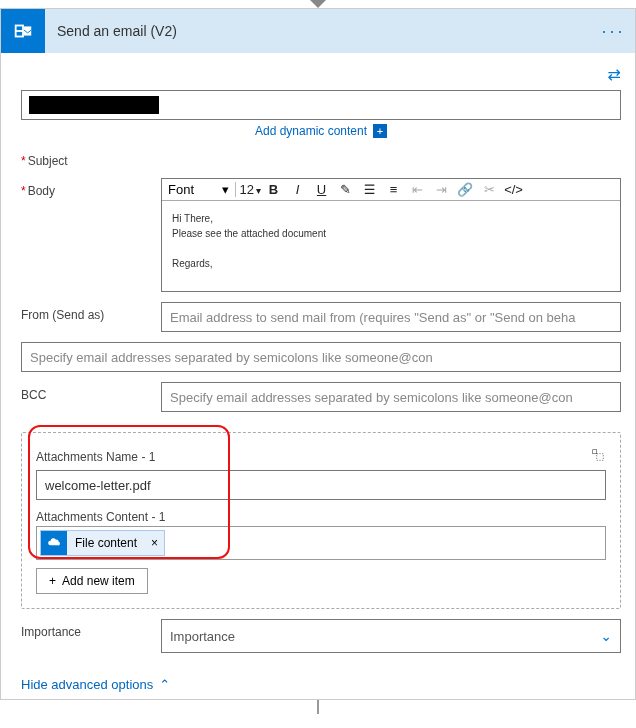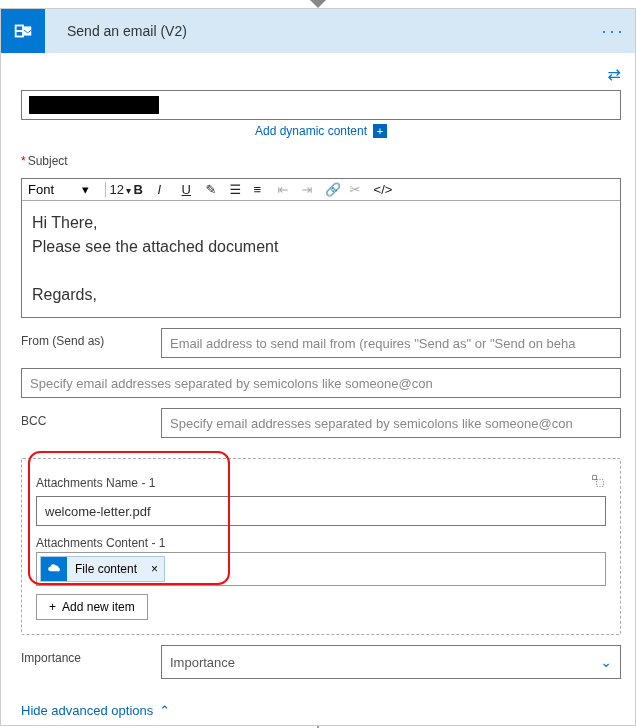--- a/index.html
+++ b/index.html
@@ -1,40 +1,40 @@
 <!DOCTYPE html>
 <html><head>
 <meta charset="utf-8">
 <style>
 * { box-sizing: border-box; margin: 0; padding: 0; font-family: "Segoe UI", Arial, sans-serif; }
 body { background: #fff; padding: 0; }
 .card { border: 1px solid #ccc; width: 636px; }
 .header { background: #d6e8f6; display: flex; align-items: center; height: 44px; padding-right: 10px; }
 .app-icon { width: 44px; height: 44px; background: #0078d4; display: flex; align-items: center; justify-content: center; color: #fff; }
-.header-title { flex: 1; padding-left: 22px; font-size: 14px; color: #333; }
+.header-title { flex: 1; padding-left: 12px; font-size: 14px; color: #333; }
 .ellipsis { color: #0078d4; font-size: 18px; letter-spacing: 2px; cursor: pointer; }
 .body { padding: 12px 14px 6px 20px; }
 .swap-row { display: flex; justify-content: flex-end; margin-bottom: 6px; }
 .swap-icon { color: #0078d4; font-size: 16px; }
 .row { display: flex; margin-bottom: 10px; align-items: flex-start; }
 .label-col { width: 140px; font-size: 12px; color: #444; padding-top: 6px; }
 .req::before { content: "*"; color: #c00; margin-right: 2px; }
 .input-col { flex: 1; }
 input[type=text], .txtbox, .select-box { width: 100%; border: 1px solid #777; font-size: 13px; padding: 5px 8px; height: 30px; background: #fff; color: #333; }
 .txtbox::placeholder { color: #888; }
 .redacted { width: 100%; border: 1px solid #777; height: 30px; background: #fff; position: relative; }
 .redacted::before { content: ""; position: absolute; left: 7px; top: 5px; width: 130px; height: 18px; background: #000; }
 .dyn-row { display: flex; justify-content: center; font-size: 12px; color: #0066c0; margin-top: 4px; align-items: center; gap: 6px; cursor: pointer; }
 .dyn-plus { display: inline-flex; width: 14px; height: 14px; background: #0066c0; color: #fff; align-items: center; justify-content: center; font-size: 11px; }
 .editor { border: 1px solid #777; }
 .toolbar { display: flex; align-items: center; border-bottom: 1px solid #aaa; padding: 3px 6px; gap: 4px; font-size: 13px; }
-.tb-sel { display: flex; align-items: center; gap: 28px; border-right: 1px solid #bbb; padding-right: 16px; }
-.tb-btn { width: 20px; color: #222; cursor: pointer; }
+.tb-sel { display: flex; align-items: center; gap: 28px; border-right: 1px solid #bbb; padding-right: 6px; }
+.tb-btn { width: 20px; text-align: center; color: #222; cursor: pointer; }
 .tb-btn.gray { color: #aaa; }
-.editor-body { padding: 10px; min-height: 90px; font-size: 16px; color: #333; line-height: 1.5; }
+.editor-body { padding: 10px; min-height: 90px; font-size: 10px; color: #333; line-height: 1.5; }
 .attach-box { border: 1px dashed #aaa; padding: 14px; margin: 20px 0 10px 0; position: relative; border-radius: 2px; }
 .attach-head { display: flex; justify-content: space-between; align-items: center; font-size: 12px; color: #444; margin-bottom: 4px; }
 .clip-icon svg { width: 16px; height: 16px; }
 .attach-input { width: 100%; border: 1px solid #999; padding: 5px 8px; font-size: 13px; margin-bottom: 10px; }
 .attach-label2 { font-size: 12px; color: #444; margin-bottom: 2px; }
 .token-row { border: 1px solid #999; padding: 3px; display: flex; }
 .token { display: flex; align-items: center; background: #e6f0fb; border: 1px solid #a8c9eb; font-size: 12px; justify-content: flex-end; }
 .token-icon { width: 26px; height: 24px; background: #0078d4; color: #fff; display: flex; align-items: center; justify-content: center; }
 .token-text { padding: 0 8px; }
 .token-x { padding: 0 6px; cursor: pointer; }
@@ -84,20 +84,21 @@
         <span class="dyn-plus">+</span>
       </div>
     </div>
   </div>
 
   <div class="row">
     <div class="label-col req">Subject</div>
   </div>
 
   <div class="row">
+    <div class="label-col req">Body</div>
     <div class="input-col">
       <div class="editor">
         <div class="toolbar">
           <span class="tb-sel">
                 <span>Font</span>
                 <span>▾</span>
               </span>
           <span class="tb-btn tb-caret">12</span>
           <span class="tb-btn" style="font-weight:bold">B</span>
           <span class="tb-btn" style="font-style:italic">I</span>

